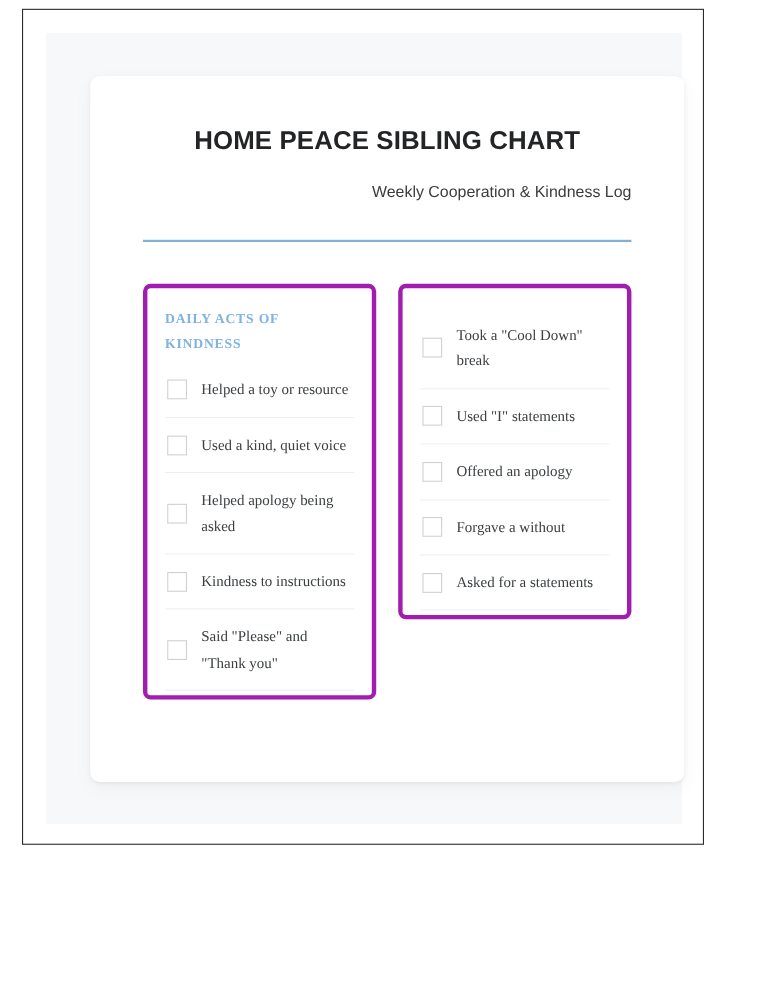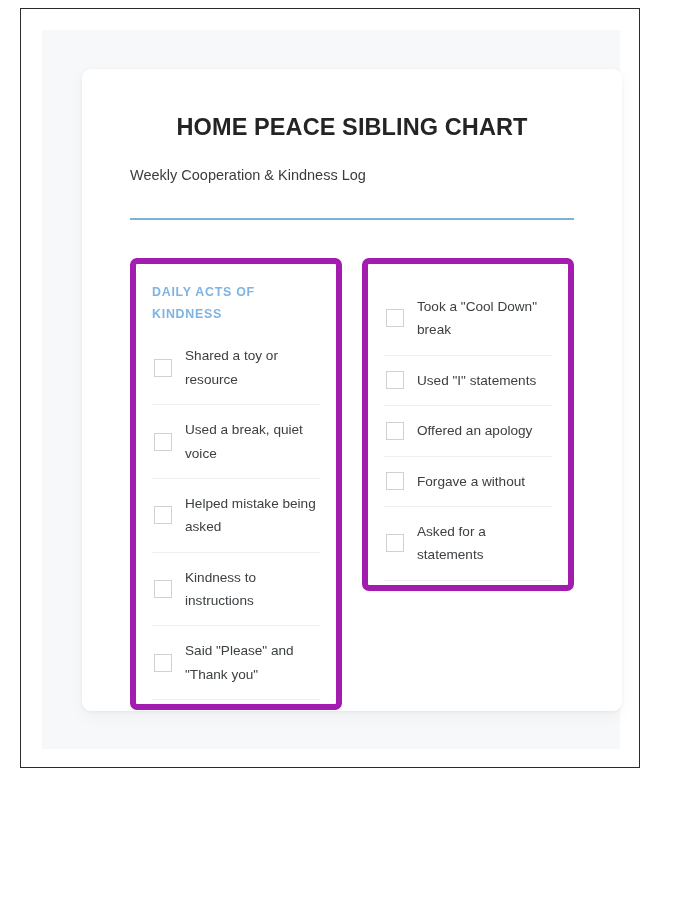--- a/index.html
+++ b/index.html
@@ -64,21 +64,21 @@
     text-align: center;
     letter-spacing: 0.1px;
     margin: 0 0 0 0;
     line-height: 1.2;
   }
 
   .chart-subtitle {
     font-size: 14.5px;
     font-weight: normal;
     color: #3a3d40;
-    text-align: left;
+    text-align: right;
     margin: 25px 0 0 0;
     line-height: 1.3;
   }
 
   .title-rule {
     height: 2px;
     background: #7fb1d6;
     margin: 33px 0 0 0;
     border: 0;
     width: 100%;
@@ -88,25 +88,26 @@
   .card-grid {
     display: flex;
     gap: 20px;
     margin-top: 38px;
     align-items: flex-start;
   }
 
   .section-card {
     flex: 1 1 0;
     background: #ffffff;
-    border: 6px solid #a21caf;
+    border: 4px solid #a21caf;
     border-radius: 7px;
     box-sizing: border-box;
     padding: 18px 16px 4px 16px;
     box-shadow: 0 1px 2px rgba(0,0,0,0.018);
+    font-family: Liberation Serif, serif;
   }
 
   .section-heading {
     font-size: 12.4px;
     font-weight: bold;
     color: #7eb3e3;
     letter-spacing: 0.75px;
     line-height: 1.75;
     margin: 0 0 6px 0;
     text-transform: uppercase;
@@ -157,29 +158,29 @@
 
         <hr class="title-rule">
 
         <div class="card-grid">
 
           <div class="section-card">
             <div class="section-heading">DAILY ACTS OF KINDNESS</div>
             <ul class="check-list">
               <li class="check-item">
                 <span class="checkbox"></span>
-                <span class="check-label">Shared a toy or resource</span>
-              </li>
-              <li class="check-item">
-                <span class="checkbox"></span>
-                <span class="check-label">Used a break, quiet voice</span>
-              </li>
-              <li class="check-item">
-                <span class="checkbox"></span>
-                <span class="check-label">Helped mistake being asked</span>
+                <span class="check-label">Helped a toy or resource</span>
+              </li>
+              <li class="check-item">
+                <span class="checkbox"></span>
+                <span class="check-label">Used a kind, quiet voice</span>
+              </li>
+              <li class="check-item">
+                <span class="checkbox"></span>
+                <span class="check-label">Helped apology being asked</span>
               </li>
               <li class="check-item">
                 <span class="checkbox"></span>
                 <span class="check-label">Kindness to instructions</span>
               </li>
               <li class="check-item">
                 <span class="checkbox"></span>
                 <span class="check-label">Said "Please" and "Thank you"</span>
               </li>
             </ul>

